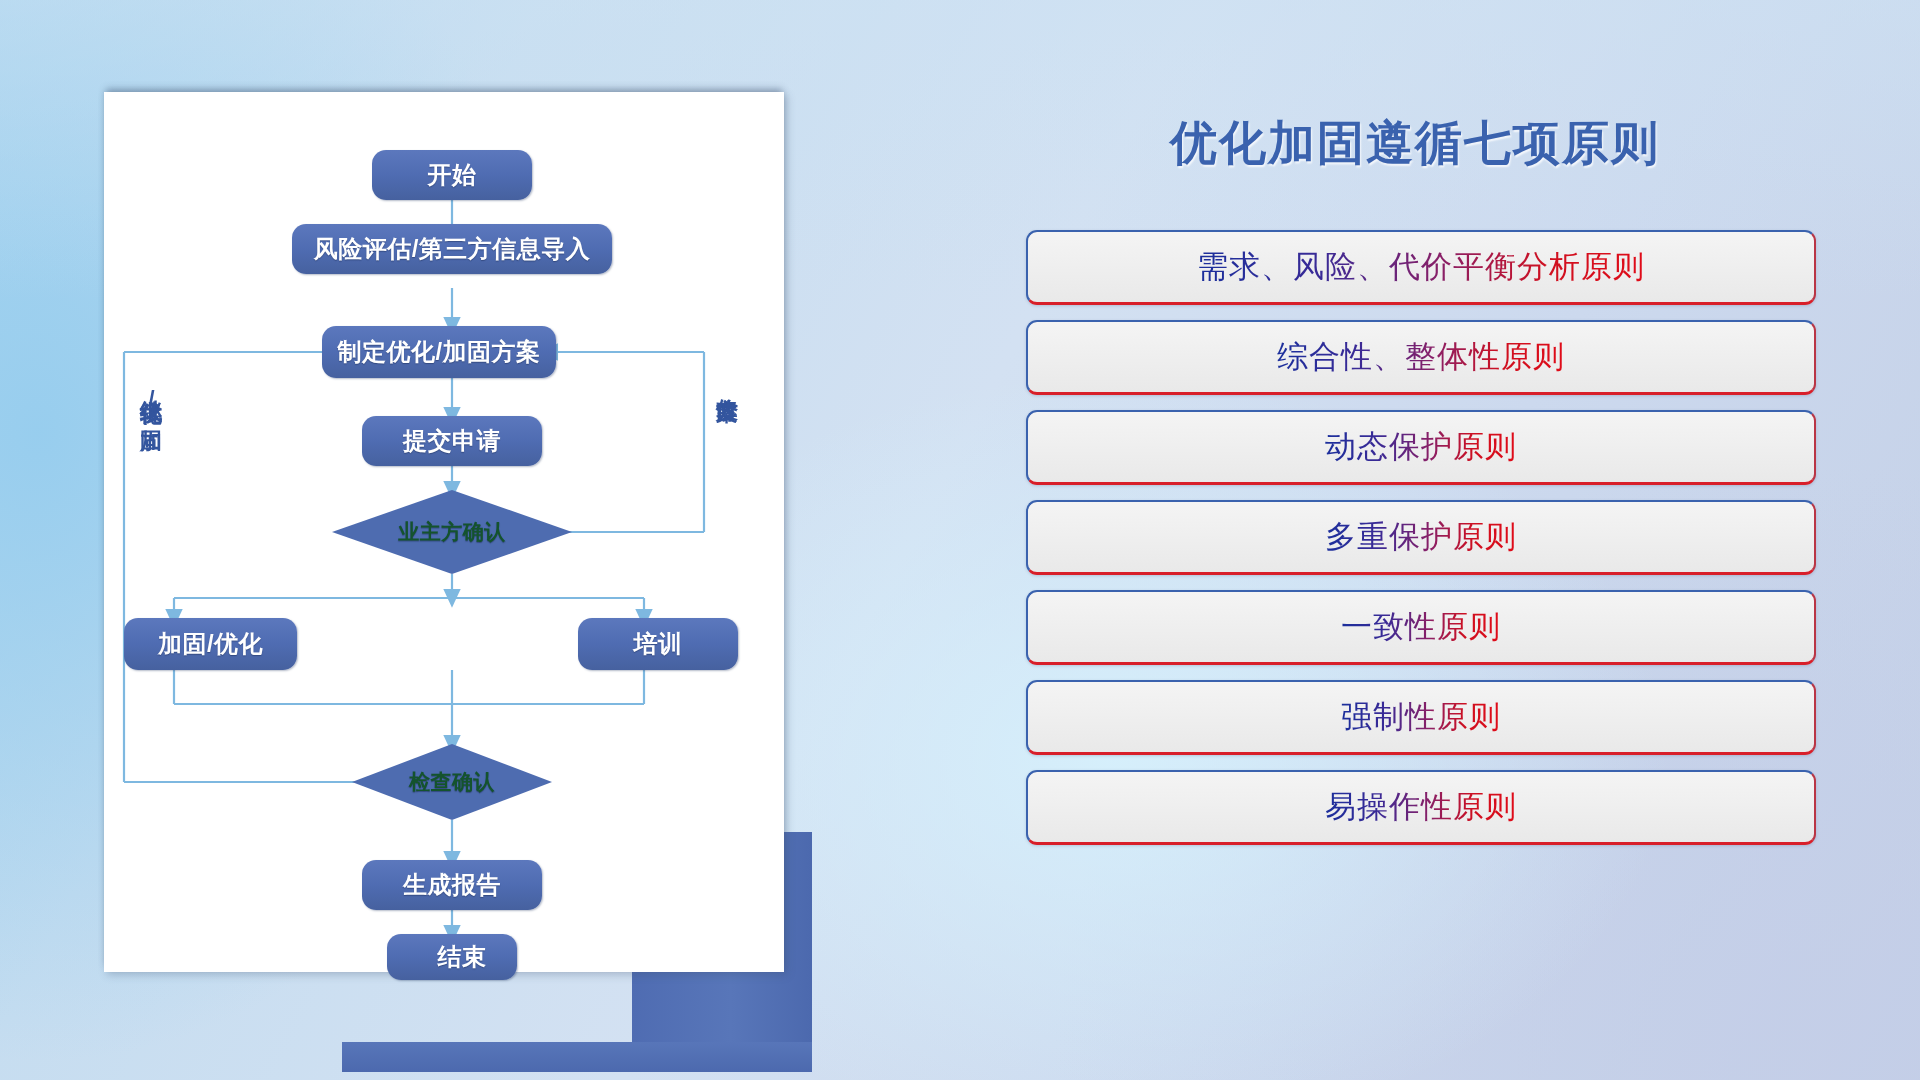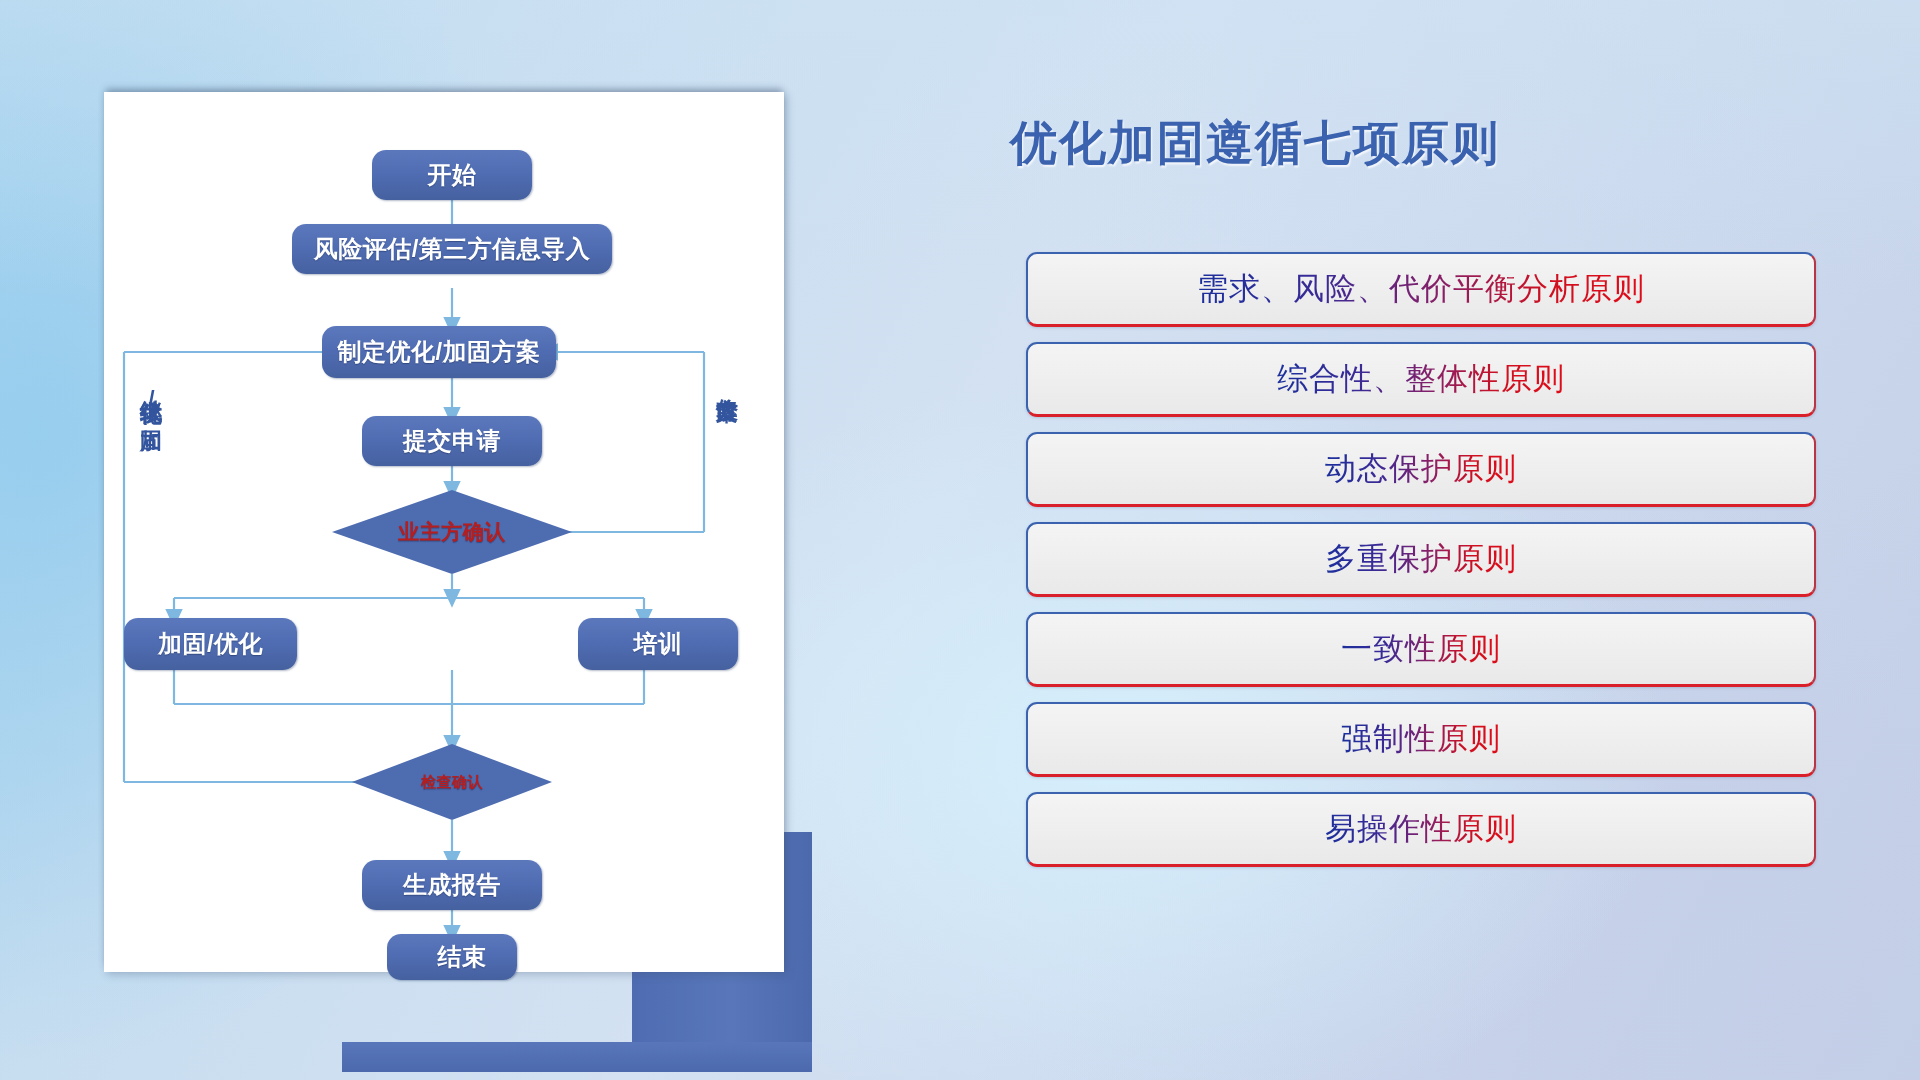--- a/index.html
+++ b/index.html
@@ -96,21 +96,21 @@
   .diamond-shape {
     position: absolute;
     left: 0; top: 0;
     width: 100%; height: 100%;
     background: #4e6cb0;
     clip-path: polygon(50% 0%, 100% 50%, 50% 100%, 0% 50%);
   }
   .diamond-label {
     position: relative;
     z-index: 2;
-    color: #b91c1c;
+    color: #14532d;
     font-weight: bold;
     text-shadow: 0 1px 1px rgba(25,40,80,0.5);
   }
 
   .vlabel {
     position: absolute;
     writing-mode: vertical-rl;
     text-orientation: upright;
     color: #33559e;
     font-weight: bold;
@@ -124,33 +124,33 @@
     left: 1010px;
     top: 92px;
     width: 810px;
     height: 930px;
   }
   #deck-title {
     position: absolute;
     left: 0;
     top: 20px;
     width: 810px;
+    text-align: center;
     font-size: 47px;
     font-weight: bold;
     letter-spacing: 2px;
     color: #3a62ae;
     text-shadow: 1px 2px 2px rgba(255,255,255,0.85),
                  0 1px 0 rgba(120,150,200,0.35);
   }
   #principle-list {
     position: absolute;
     left: 16px;
     top: 138px;
     width: 790px;
-    margin-top: 22px;
   }
   .principle {
     position: relative;
     box-sizing: border-box;
     height: 75px;
     margin-bottom: 15px;
     border-radius: 11px;
     background: linear-gradient(180deg, #f4f4f4 0%, #eeeeee 55%, #e9e9e9 100%);
     border-top: 2px solid #3a62ae;
     border-left: 2px solid #3a62ae;
@@ -255,21 +255,21 @@
       <span>加固/优化</span>
     </div>
 
 
     <div class="node" style="left:474px; top:526px; width:160px; height:52px; font-size:24px;">
       <span>培训</span>
     </div>
 
     <div class="node diamond" style="left:248px; top:652px; width:200px; height:76px; font-size:21px;">
       <div class="diamond-shape"></div>
-      <span class="diamond-label" style="font-size:15px;">检查确认</span>
+      <span class="diamond-label" style="font-size:21px;">检查确认</span>
     </div>
 
     <div class="node" style="left:258px; top:768px; width:180px; height:50px; font-size:24px;">
       <span>生成报告</span>
     </div>
 
     <div class="node" style="left:283px; top:842px; width:130px; height:46px; font-size:24px;padding-left:20px;">
       <span>结束</span>
     </div>
 

